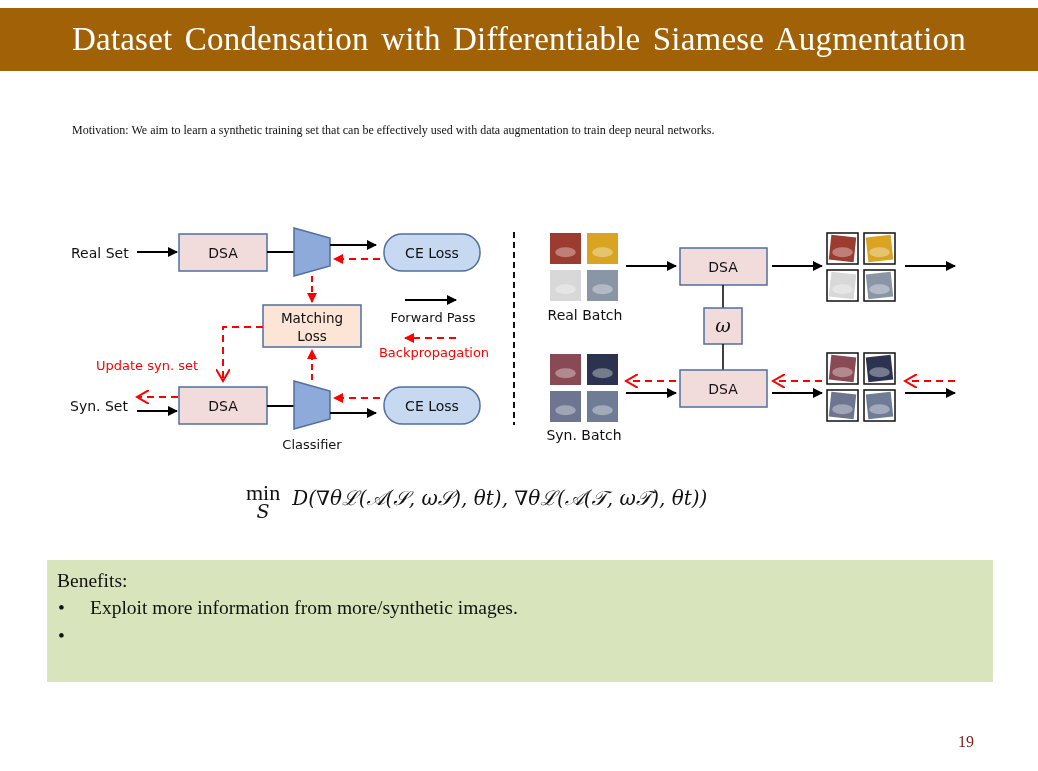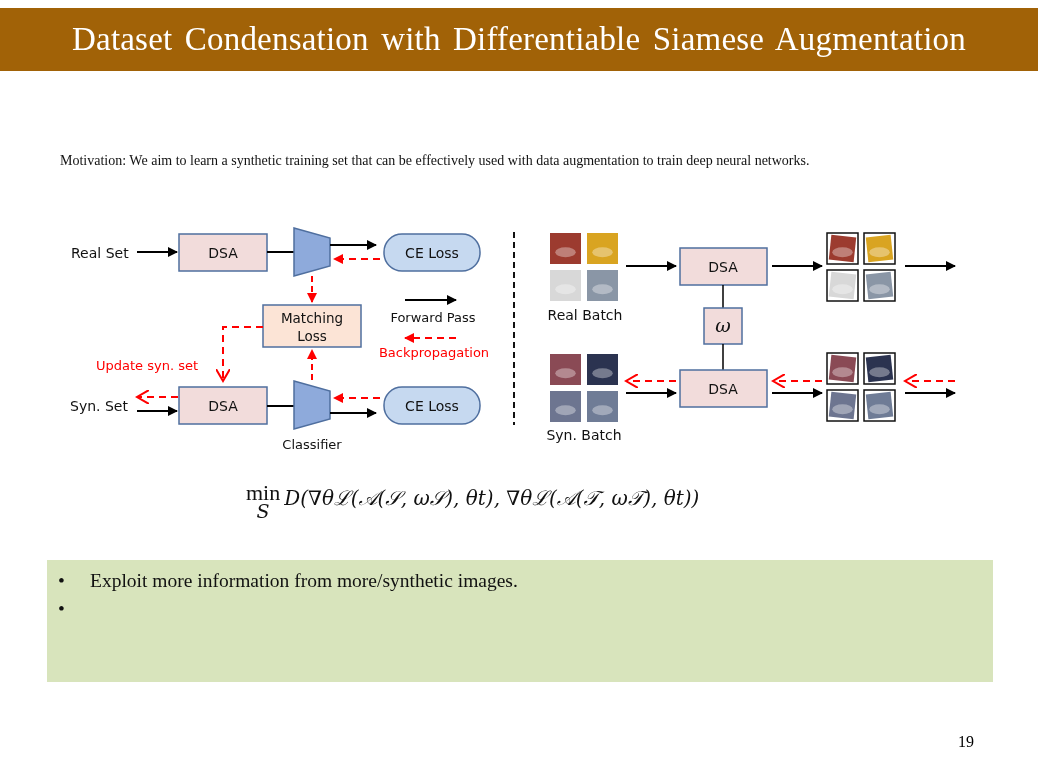--- a/index.html
+++ b/index.html
@@ -1,29 +1,29 @@
 <!DOCTYPE html>
 <html><head>
 <meta charset="utf-8">
 <style>
   html, body { margin:0; padding:0; }
   body { width:1038px; height:771px; background:#ffffff; position:relative; overflow:hidden; font-family:"Liberation Serif", serif; }
   .title-bar { position:absolute; left:0; top:0; width:1038px; height:63px; background:#a16207; color:#fff; display:flex; align-items:center; justify-content:center; font-size:33px; font-family:Liberation Serif, serif; letter-spacing:0.2px; word-spacing:4px;margin-top:8px; }
-  .motivation { position:absolute; left:60px; top:117px; width:900px; font-size:14px; line-height:27px; color:#111;margin-top:30px; }
+  .motivation { position:absolute; left:72px; top:117px; width:900px; font-size:12px; line-height:27px; color:#111; }
   .diagram { position:absolute; left:0; top:215px; width:1038px; height:250px; }
   .sans { font-family:"DejaVu Sans", sans-serif; }
   .formula { position:absolute; left:246px; top:484px; font-size:22px; color:#111; white-space:nowrap; }
-  .formula .min { display:inline-block; text-align:center; vertical-align:top; line-height:18px; margin-right:4px; }
+  .formula .min { display:inline-block; text-align:center; vertical-align:top; line-height:18px; margin-right:12px; }
   .formula .min .sub { display:block; font-style:italic; font-size:19px; font-family:"DejaVu Serif", serif; }
   .benefits { position:absolute; left:47px; top:560px; width:946px; height:122px; background:#d8e4bc; font-size:19.5px; color:#111; box-sizing:border-box; padding:7px 10px 0 10px; }
   .benefits .head { line-height:27px; }
   .benefits ul { margin:0; padding:0; list-style:none; }
   .benefits li { position:relative; padding-left:33px; line-height:28px; text-align:justify; }
   .benefits li .bullet { position:absolute; left:1px; top:0; }
-  .page-num { position:absolute; left:958px; top:733px; font-size:16px; color:#000000; }
+  .page-num { position:absolute; left:958px; top:733px; font-size:16px; color:#7f1d1d; }
   .thumb { stroke:#111; stroke-width:1.5; }
 </style>
 </head>
 <body>
 
 <div class="title-bar">Dataset Condensation with Differentiable Siamese Augmentation</div>
 
 <div class="motivation">Motivation: We aim to learn a synthetic training set that can be effectively used with data augmentation to train deep neural networks.</div>
 
 <svg class="diagram" width="1038" height="250" viewBox="0 215 1038 250">
@@ -153,19 +153,20 @@
     <line x1="955" y1="381" x2="905" y2="381" stroke="#ff0000" stroke-width="2" stroke-dasharray="7,5" marker-end="url(#ah-red-open)"></line>
     <line x1="905" y1="393" x2="955" y2="393" stroke="#000" stroke-width="2" marker-end="url(#ah-black)"></line>
   </g>
 </svg>
 
 <div class="formula">
   <span class="min"><span>min</span><span class="sub">S</span></span><span style="font-family:'DejaVu Serif', serif; font-size:20px;font-style:italic;">D(∇θℒ(𝒜(𝒮, ω𝒮), θt), ∇θℒ(𝒜(𝒯, ω𝒯), θt))</span>
 </div>
 
 <div class="benefits">
+  <div class="head">Benefits:</div>
   <ul>
     <li><span class="bullet">•</span><span>Exploit more information from more/synthetic images.</span></li>
     <li><span class="bullet">•</span></li>
   </ul>
 </div>
 
 <div class="page-num">19</div>
 
 </body></html>

